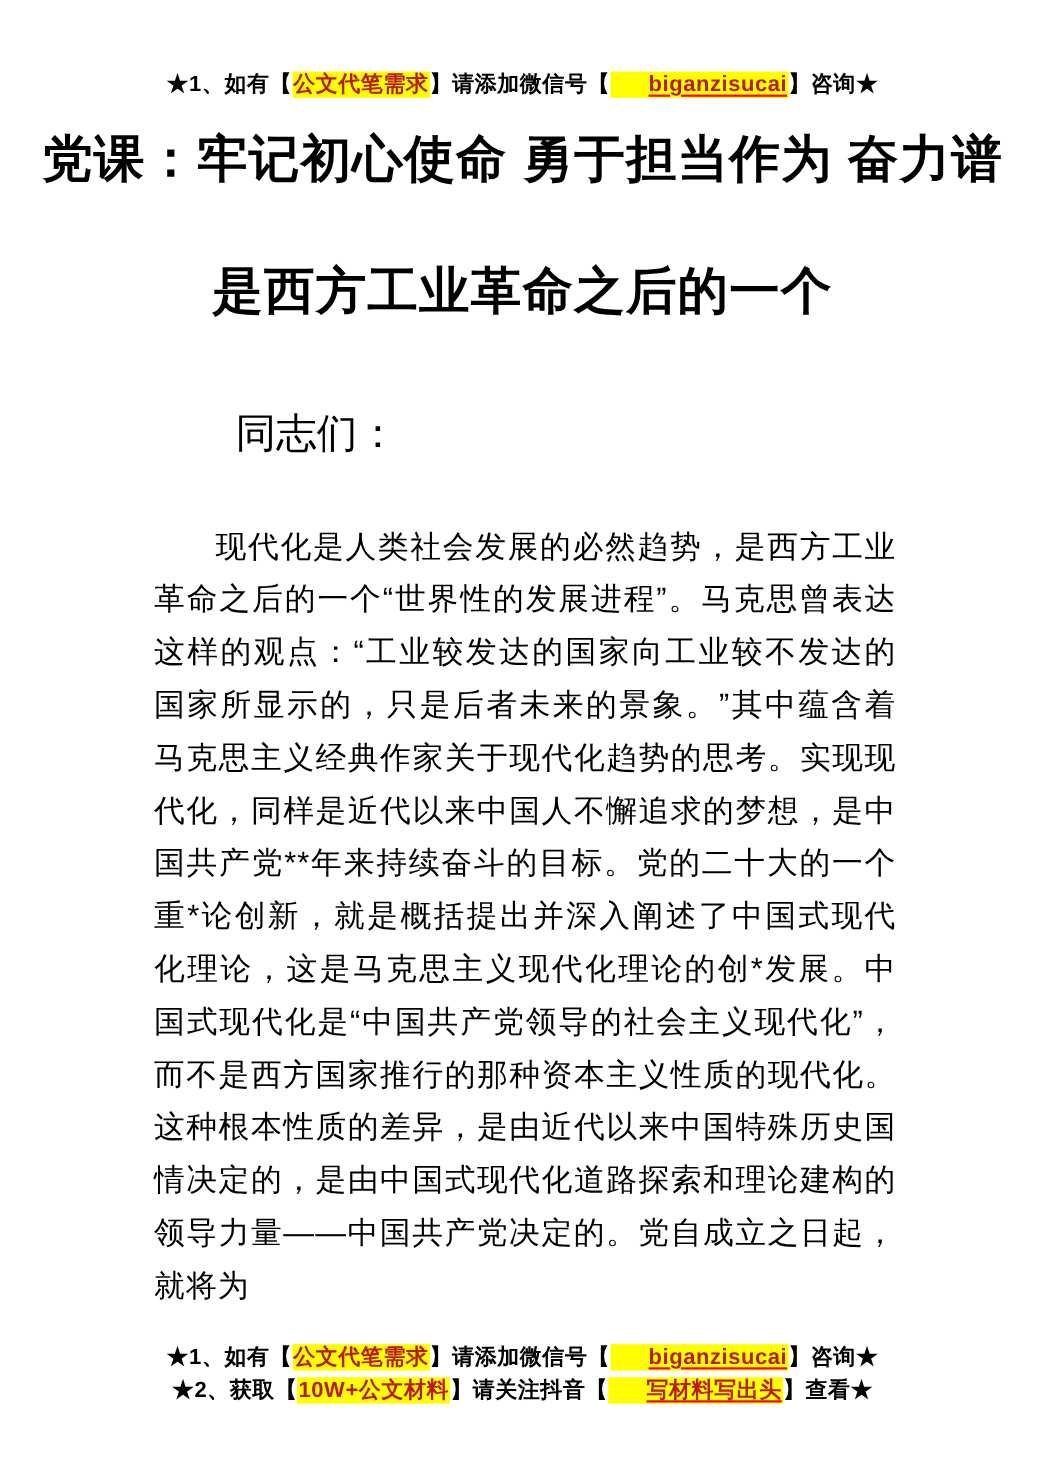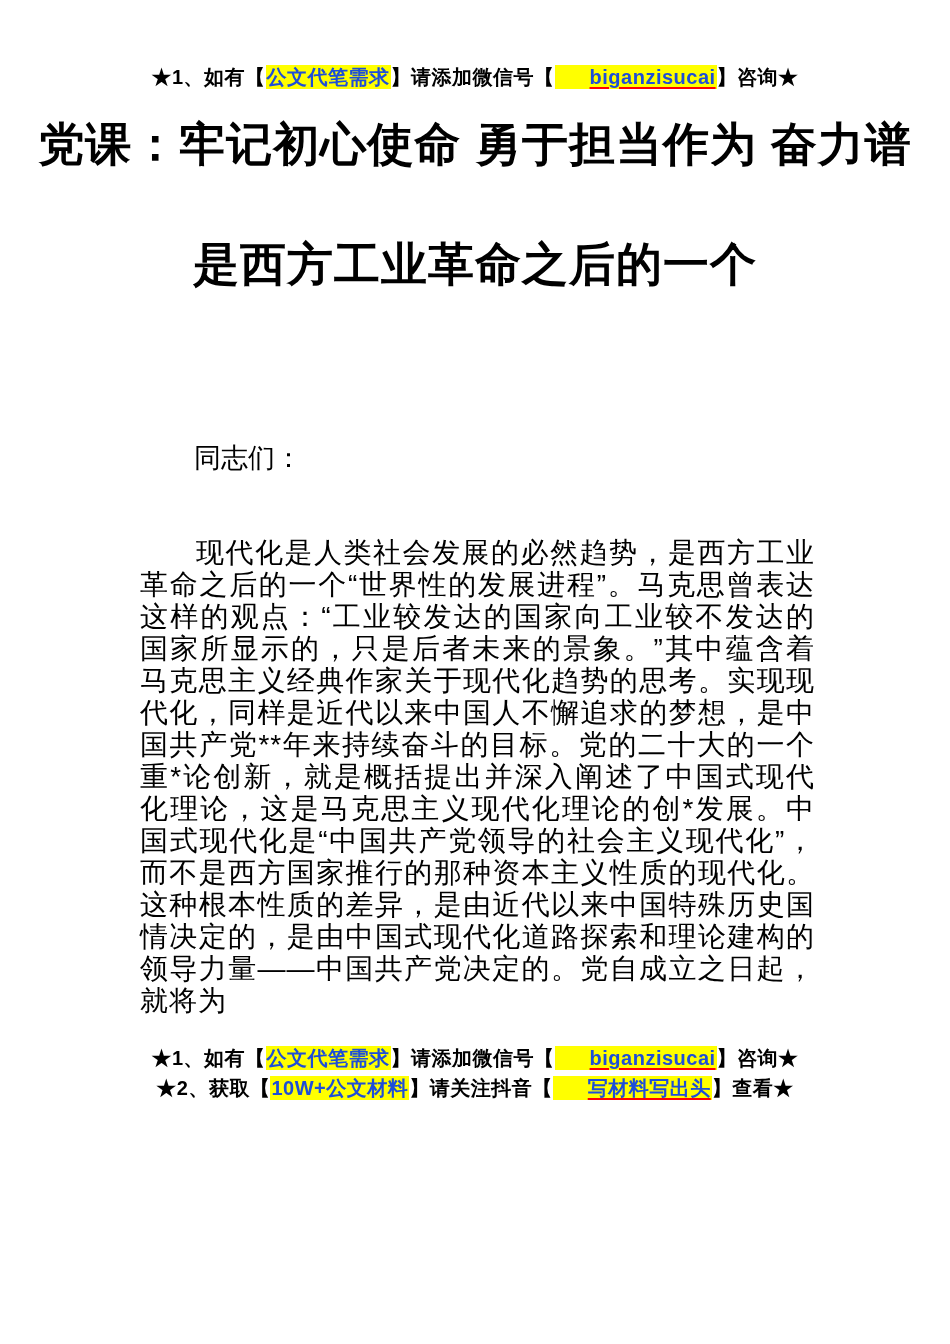--- a/index.html
+++ b/index.html
@@ -19,48 +19,48 @@
     font-weight: bold;
     font-size: 20px;
     line-height: 30px;
     letter-spacing: 0.5px;
     white-space: nowrap;
   }
   .promo-top { padding-top: 62px; }
   .promo-bottom { margin-top: 26px; }
   .hl {
     background: #FFFF00;
-    color: #1d4ed8;
+    color: #b91c1c;
     padding: 1px 1px;
   }
   .u-black { text-decoration-color: #000000; text-underline-offset: 3px; }
   .u-red { text-decoration: underline; text-decoration-color: #FF0000; text-underline-offset: 3px; padding-left: 35px; }
   
   .doc-title {
     margin: -8px 0 0 0;
     padding: 0;
     font-size: 46px;
     line-height: 120px;
     font-weight: bold;
     text-align: center;
     letter-spacing: 1px;
   }
   .title-line { display: block; }
   
   .salutation {
-    margin: 110px 135px 0 140px;
-    font-size: 27px;
+    margin: 46px 135px 0 140px;
+    font-size: 37px;
     line-height: 48px;
     text-indent: 2em;
     font-weight: normal;
   }
   .para {
     margin: 55px 135px 0 140px;
     font-size: 28px;
-    line-height: 32px;
+    line-height: 48px;
     text-indent: 2em;
     text-align: justify;
     letter-spacing: 1px;
     font-weight: normal;
   }
 </style>
 </head>
 <body>
 
 <div class="page">

